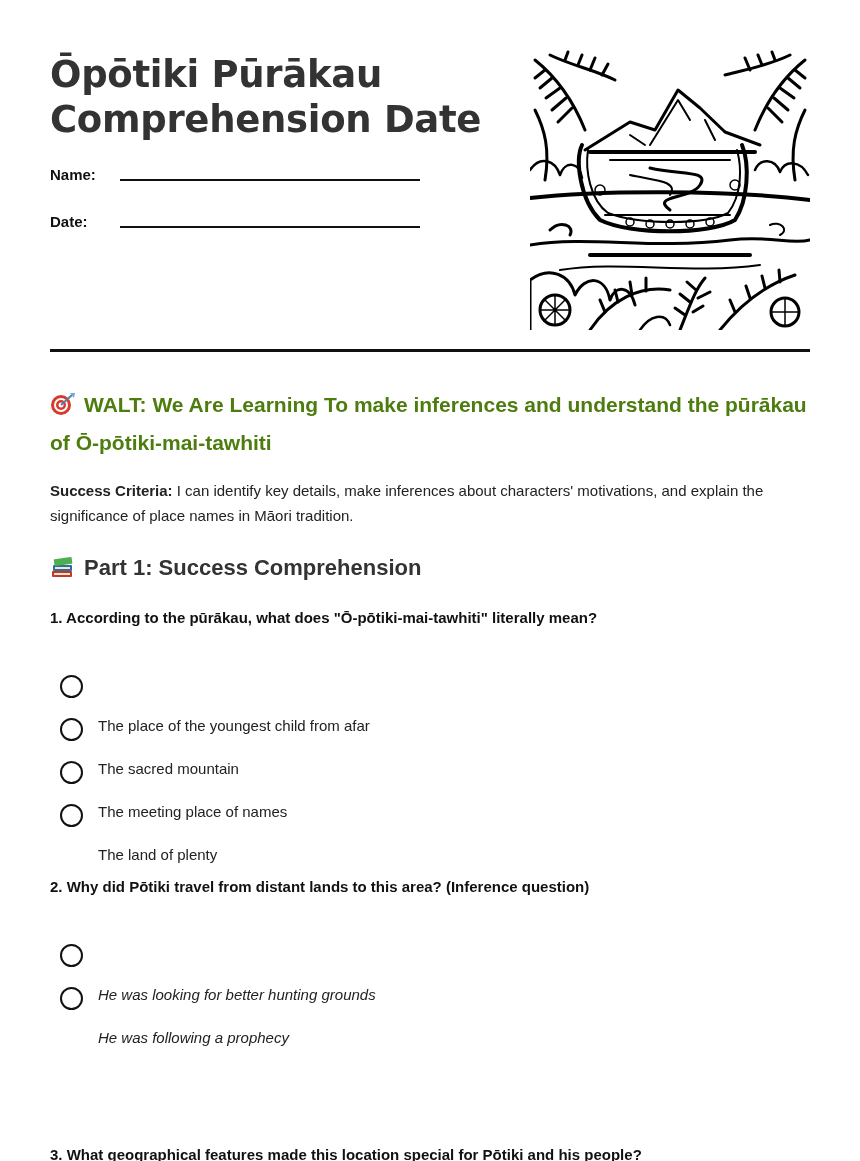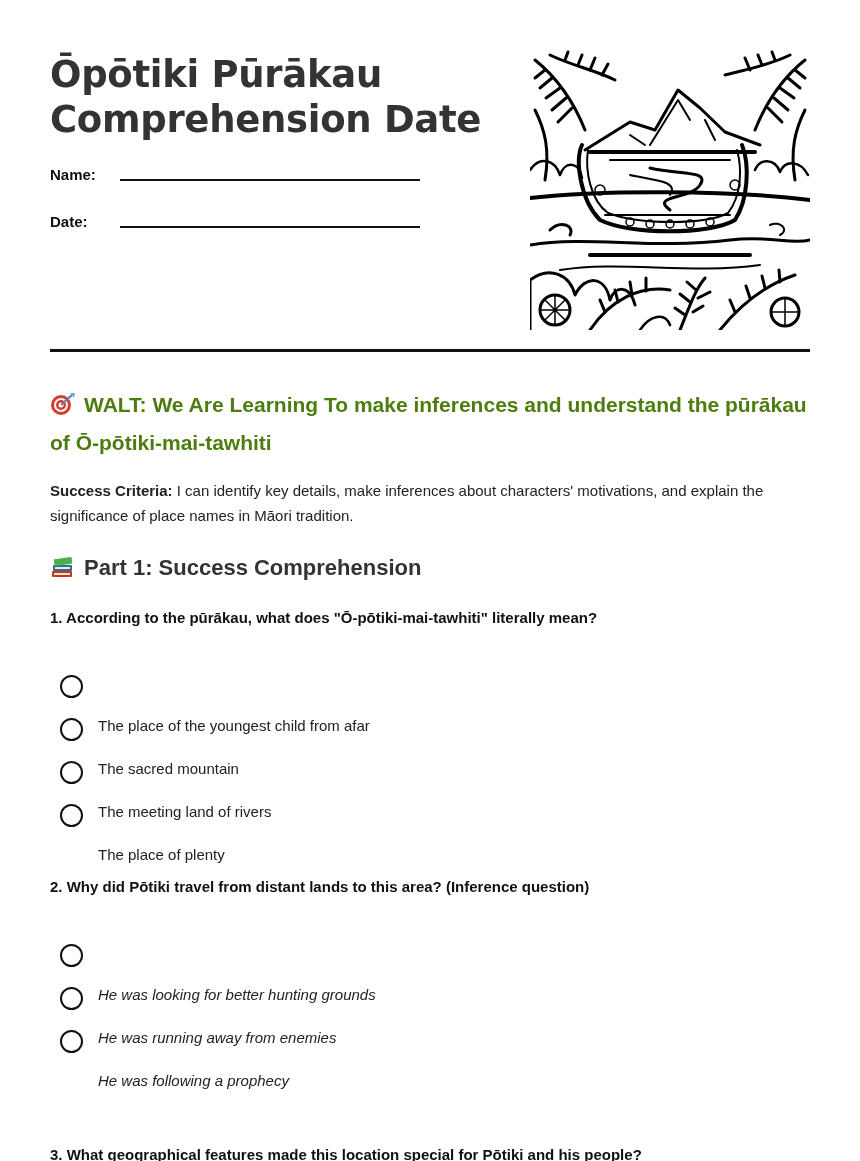--- a/index.html
+++ b/index.html
@@ -194,39 +194,35 @@
     <div class="option">
       <span class="radio"></span>
       <span class="option-label">The place of the youngest child from afar</span>
     </div>
     <div class="option">
       <span class="radio"></span>
       <span class="option-label">The sacred mountain</span>
     </div>
     <div class="option">
       <span class="radio"></span>
-      <span class="option-label">The meeting land of rivers</span>
-    </div>
-    <div class="option">
-      <span class="radio"></span>
-      <span class="option-label">The place of plenty</span>
+      <span class="option-label">The meeting place of names</span>
+    </div>
+    <div class="option">
+      <span class="radio"></span>
+      <span class="option-label">The land of plenty</span>
     </div>
   </div>
 
   <div class="question" style="top:878px;">2. Why did Pōtiki travel from distant lands to this area? (Inference question)</div>
   <div class="options" style="top:944px;font-style:italic;">
     <div class="option">
       <span class="radio"></span>
       <span class="option-label">He was looking for better hunting grounds</span>
     </div>
     <div class="option">
       <span class="radio"></span>
-      <span class="option-label">He was running away from enemies</span>
-    </div>
-    <div class="option">
-      <span class="radio"></span>
       <span class="option-label">He was following a prophecy</span>
     </div>
   </div>
 
   <div class="question" style="top:1146px;">3. What geographical features made this location special for Pōtiki and his people?</div>
 
 </div>
 
 </body></html>

